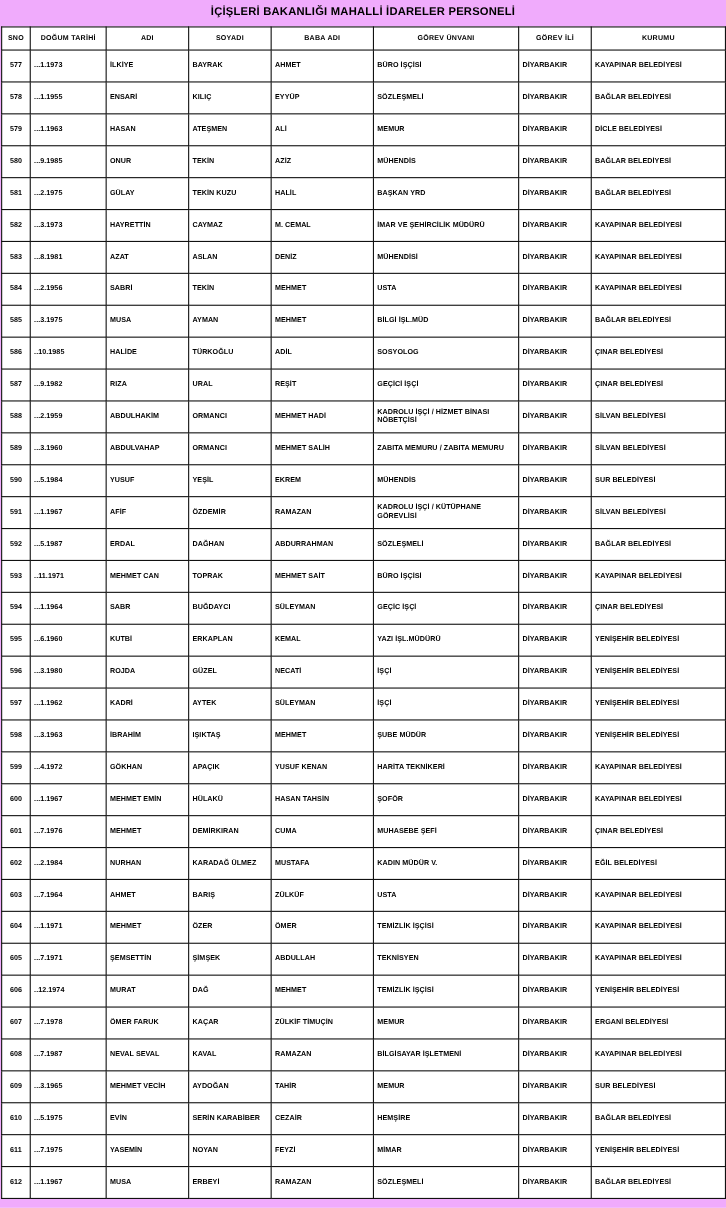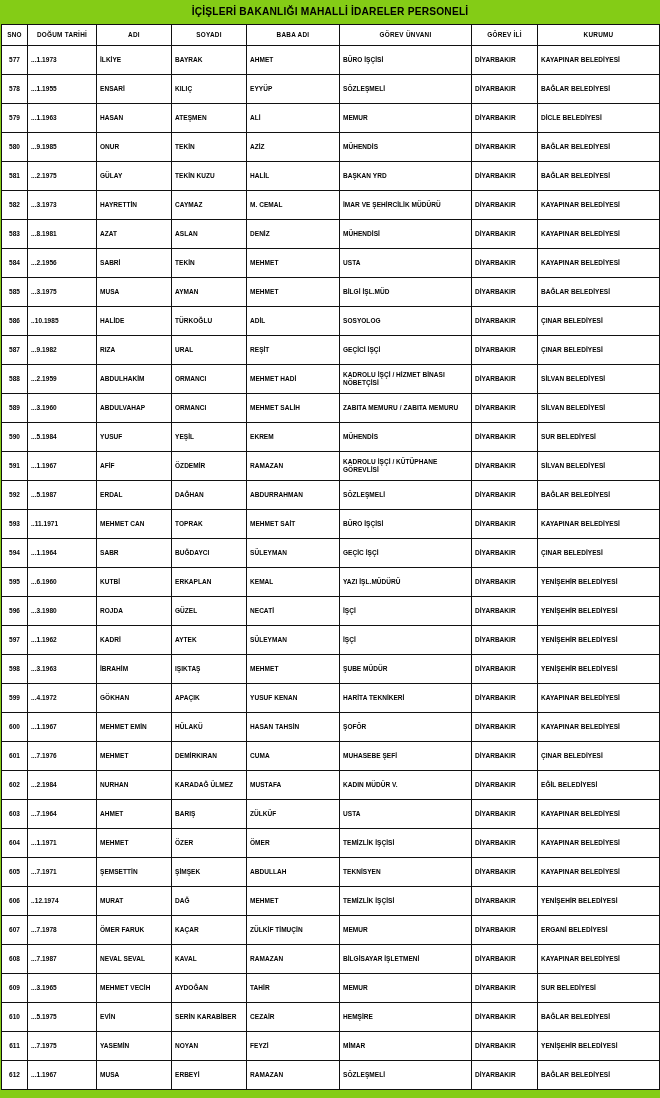--- a/index.html
+++ b/index.html
@@ -13,21 +13,21 @@
     font-family: "Liberation Sans", sans-serif;
     color: #000000;
     overflow: hidden;
   }
   .page {
     position: relative;
     width: 660px;
     height: 1098px;
     box-sizing: border-box;
     padding: 0;
-    background: #84cc16;
+    background: #f0abfc;
   }
   .doc-title {
     text-align: center;
     font-size: 10.2px;
     font-weight: bold;
     letter-spacing: 0.2px;
     padding: 6px 0 6px 0;
     margin: 0;
     line-height: 12px;
     white-space: nowrap;

